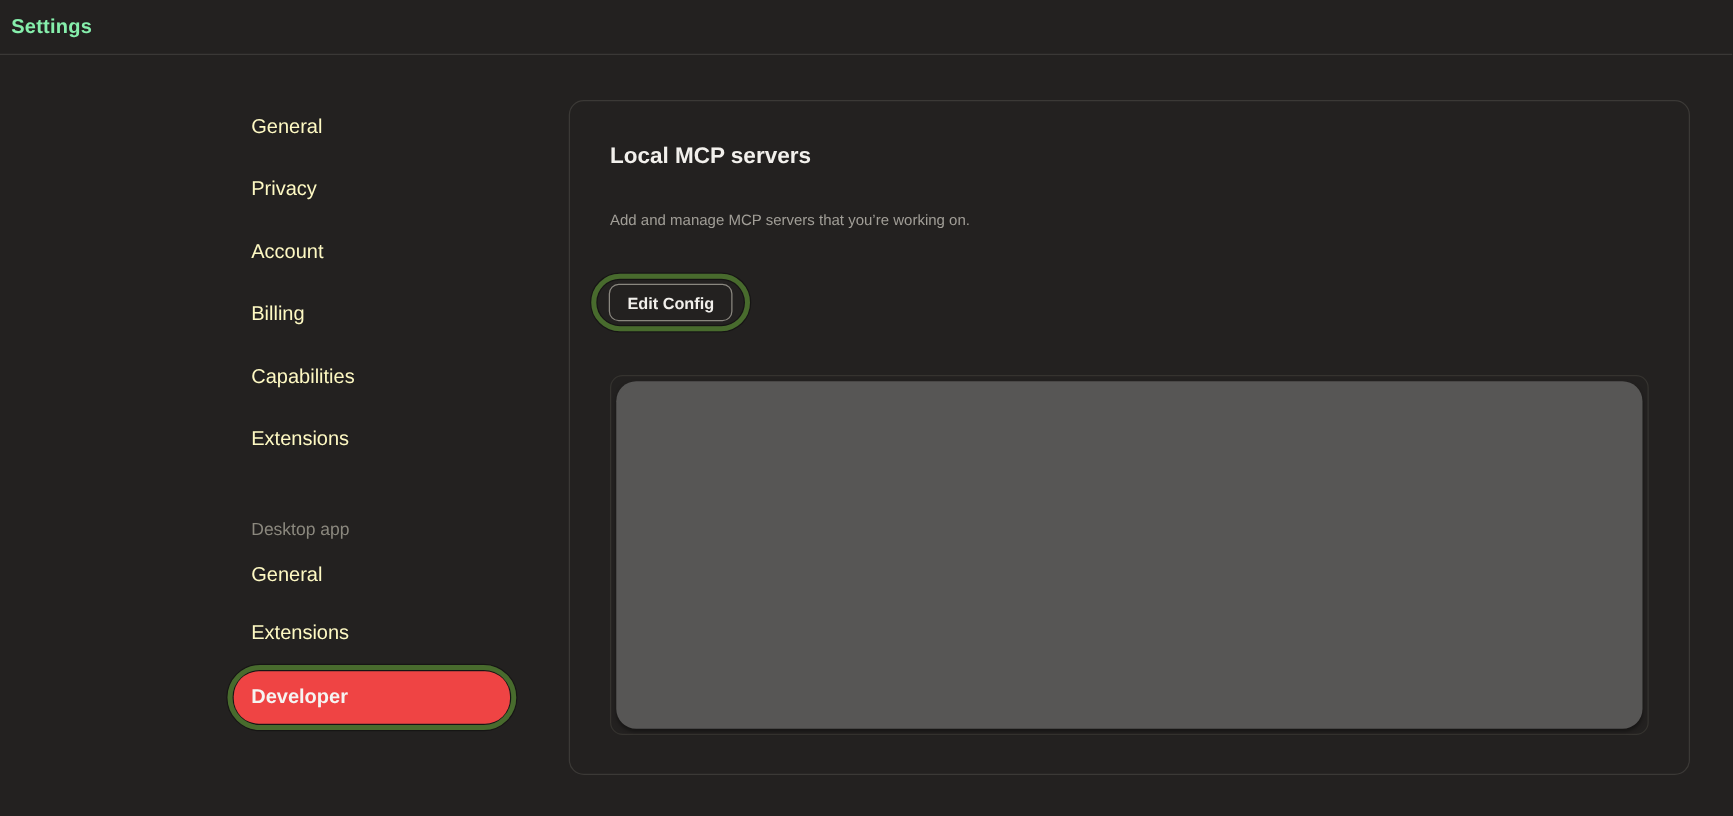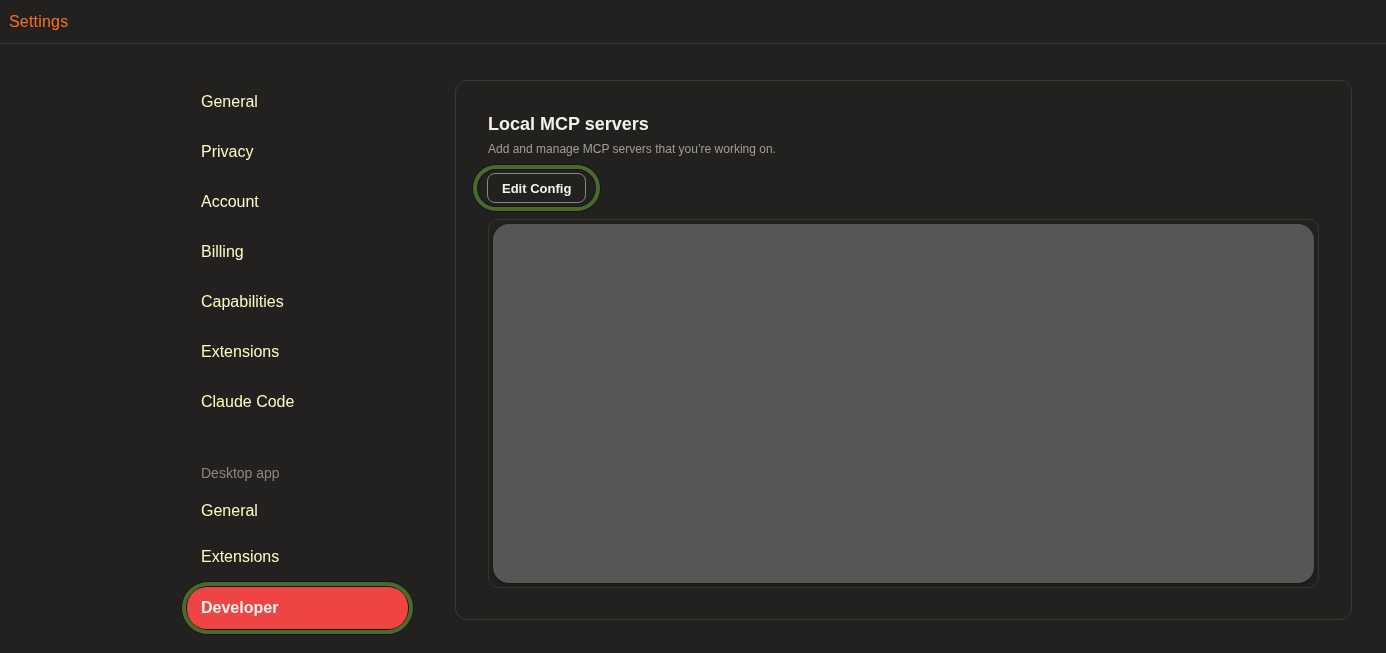--- a/index.html
+++ b/index.html
@@ -12,22 +12,22 @@
   }
 
   
   .topbar {
     height: 44px;
     display: flex; align-items: center;
     padding-left: 9px;
     border-bottom: 1px solid #3a3836;
   }
   .topbar-title {
-    font-size: 16px; font-weight: 400;
-    color: #f97316;
+    font-size: 16px; font-weight: 700;
+    color: #86efac;
     letter-spacing: 0.2px;
   }
 
   
   .content { display: flex; height: 609px; }
 
   
   .sidebar {
     width: 221px;
     margin-left: 187px;
@@ -69,21 +69,21 @@
     color: #f5f4f2;
   }
 
   
   .main { flex: 1; padding: 36px 34px 0 47px; }
   .card {
     width: 897px; height: 540px;
     border: 1px solid #3b3936;
     border-radius: 12px;
     padding: 33px 32px 31px 32px;
-    display: flex; flex-direction: column;
+    display: flex; flex-direction: column; gap: 27px;
   }
   .card-title {
     font-size: 18px; font-weight: 700;
     color: #f2f0ec;
     margin-bottom: 7px;
   }
   .card-subtitle {
     font-size: 12px;
     color: #a19e97;
     margin-bottom: 9px;
@@ -132,21 +132,20 @@
 
 <div class="content">
 
   <nav class="sidebar">
     <div class="nav-item">General</div>
     <div class="nav-item">Privacy</div>
     <div class="nav-item">Account</div>
     <div class="nav-item">Billing</div>
     <div class="nav-item">Capabilities</div>
     <div class="nav-item">Extensions</div>
-    <div class="nav-item">Claude Code</div>
 
     <div class="section-label">Desktop app</div>
 
     <div class="nav-item compact">General</div>
     <div class="nav-item compact">Extensions</div>
 
     <div class="active-ring">
       <div class="nav-item">Developer</div>
     </div>
   </nav>

